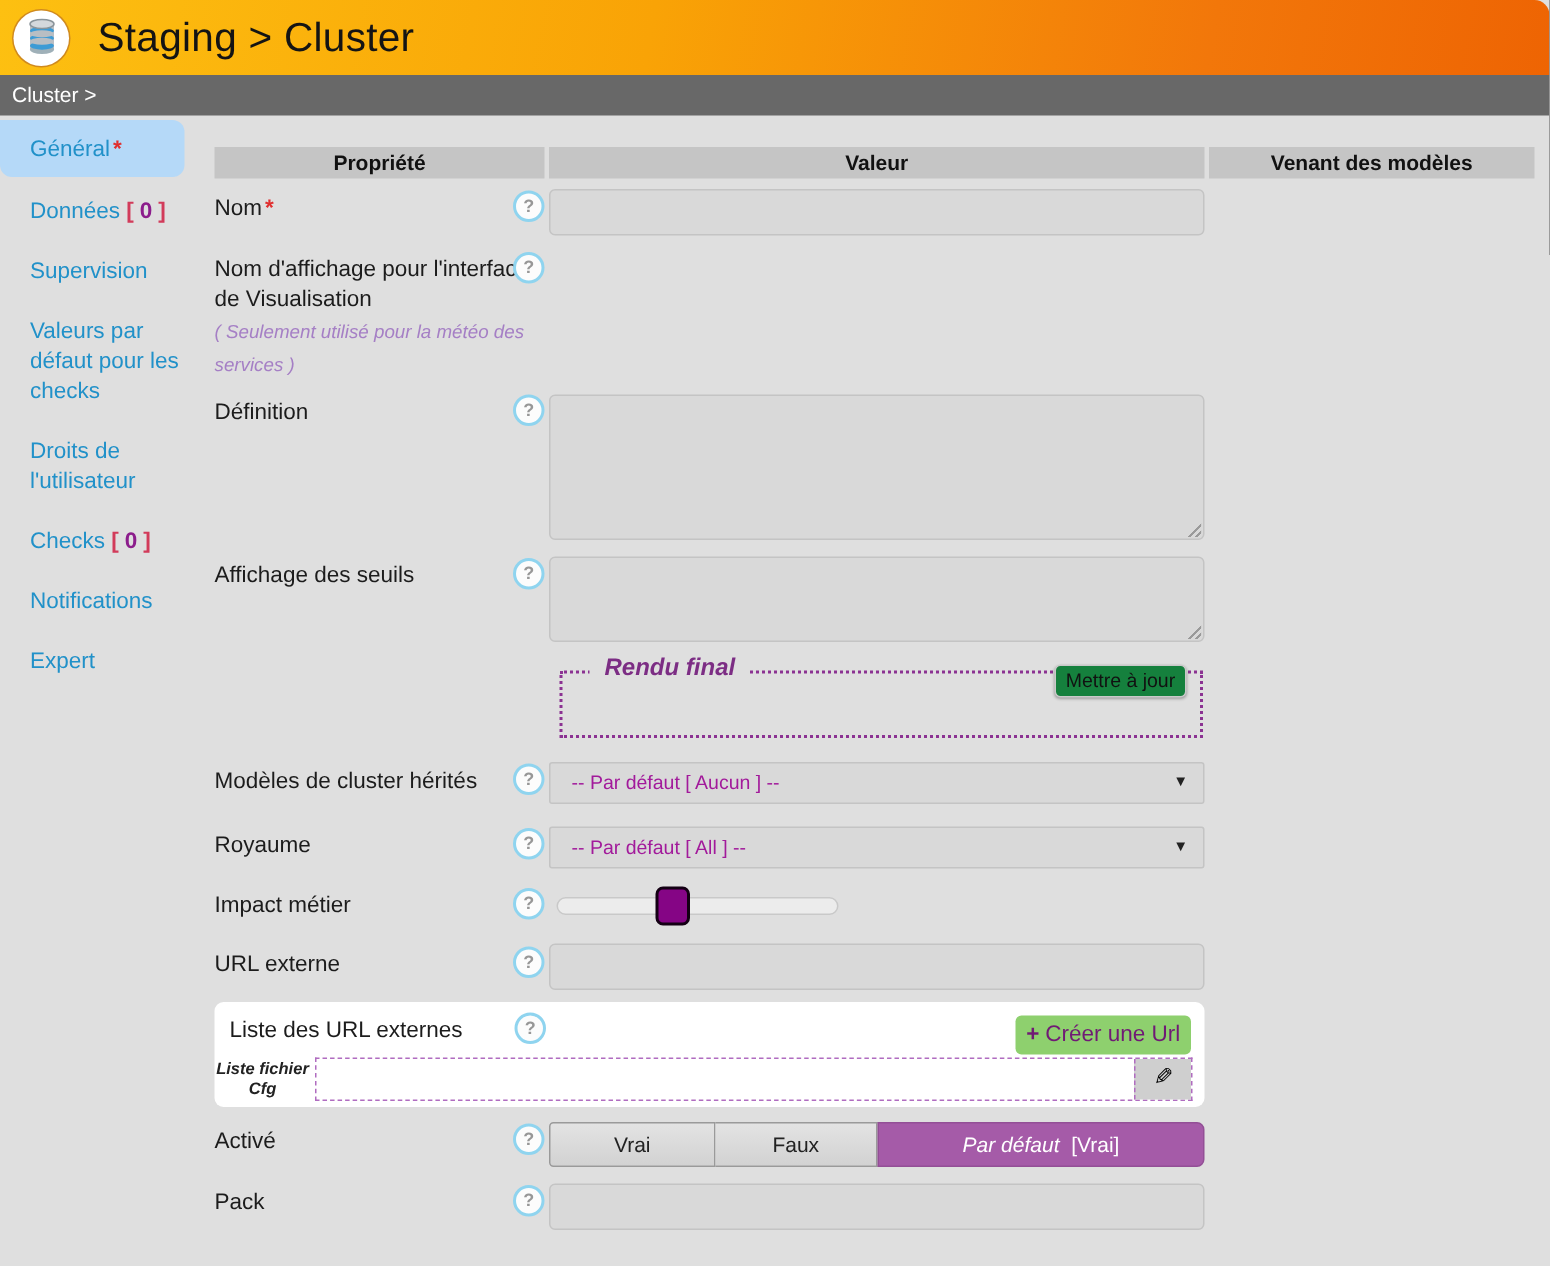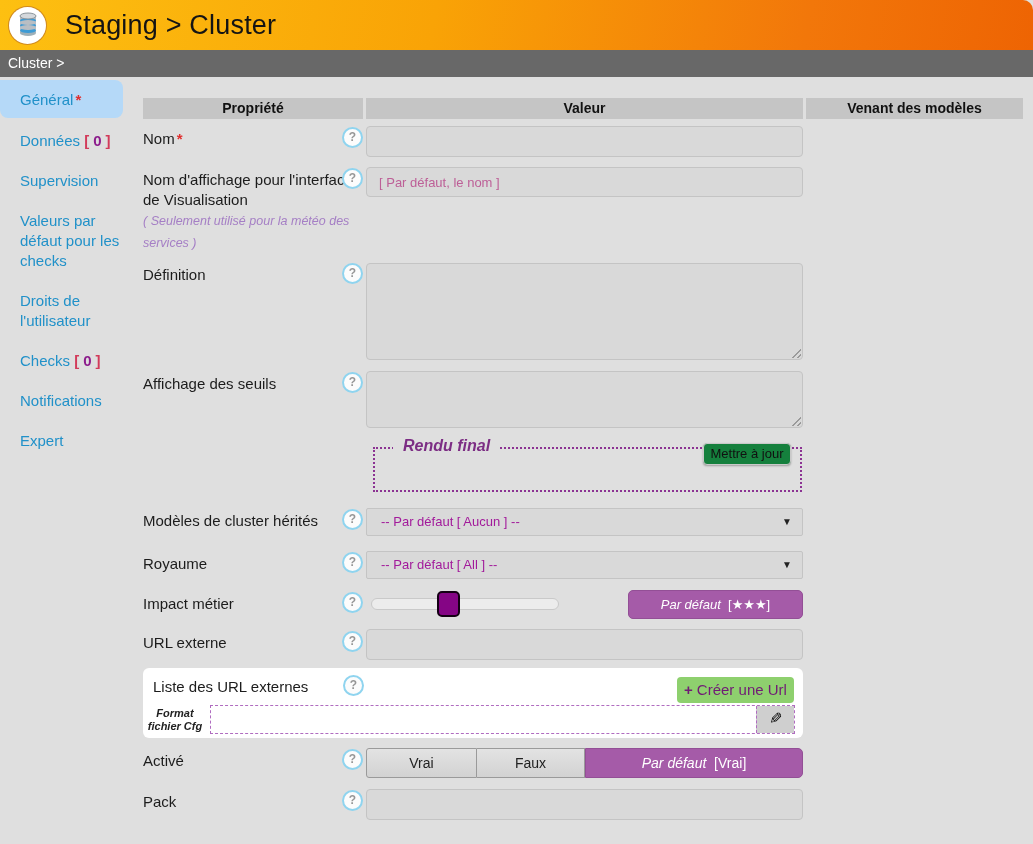--- a/index.html
+++ b/index.html
@@ -152,21 +152,20 @@
 
   <div class="flabel" style="top:129px">
     <span>Nom</span><span class="req">*</span>
   </div>
   <div class="help" style="top:127px">?</div>
   <input class="tin" style="top: 126px; height: 31px;" value="">
 
   <div class="flabel" style="top:170px;width:212px">Nom d'affichage pour l'interface de Visualisation</div>
   <div class="note" style="top:210px">( Seulement utilisé pour la météo des services )</div>
   <div class="help" style="top:168px">?</div>
-  <input class="tin" style="top: 167px; height: 30px;" placeholder="[ Par défaut, le nom ]">
 
   <div class="flabel" style="top:265px">Définition</div>
   <div class="help" style="top:263px">?</div>
   <textarea class="tin" style="top: 263px; height: 97px;"></textarea>
   <div class="grip" style="left:791px;top:348px"></div>
 
   <div class="flabel" style="top:374px">Affichage des seuils</div>
   <div class="help" style="top:372px">?</div>
   <textarea class="tin" style="top: 371px; height: 57px;"></textarea>
   <div class="grip" style="left:791px;top:416px"></div>
@@ -187,35 +186,32 @@
   <div class="help" style="top:552px">?</div>
   <div class="dsel" style="top:551px">
     <span>-- Par défaut [ All ] --</span>
     <span class="arrow">▼</span>
   </div>
 
   <div class="flabel" style="top:594px">Impact métier</div>
   <div class="help" style="top:592px">?</div>
   <div class="slider-track"></div>
   <div class="slider-handle"></div>
-  <div class="btn-purple btn-impact">
-    <span class="it">Par défaut</span>&nbsp;&nbsp;<span>[★★★]</span>
-  </div>
 
   <div class="flabel" style="top:633px">URL externe</div>
   <div class="help" style="top:631px">?</div>
   <input class="tin" style="top: 629px; height: 31px;" value="">
 
   <div class="url-panel"></div>
   <div class="url-label">Liste des URL externes</div>
   <div class="help in-panel">?</div>
   <div class="btn-green">
     <span class="plus">+</span><span>Créer une Url</span>
   </div>
-  <div class="fmt-label">Format fichier Cfg</div>
+  <div class="fmt-label">Liste fichier Cfg</div>
   <input class="cfg-input" value="" style="">
   <div class="btn-pencil">
     <span>✎</span>
   </div>
 
   <div class="flabel" style="top:751px">Activé</div>
   <div class="help" style="top:749px">?</div>
   <div class="tgl tgl-vrai">Vrai</div>
   <div class="tgl tgl-faux">Faux</div>
   <div class="tgl tgl-def">

